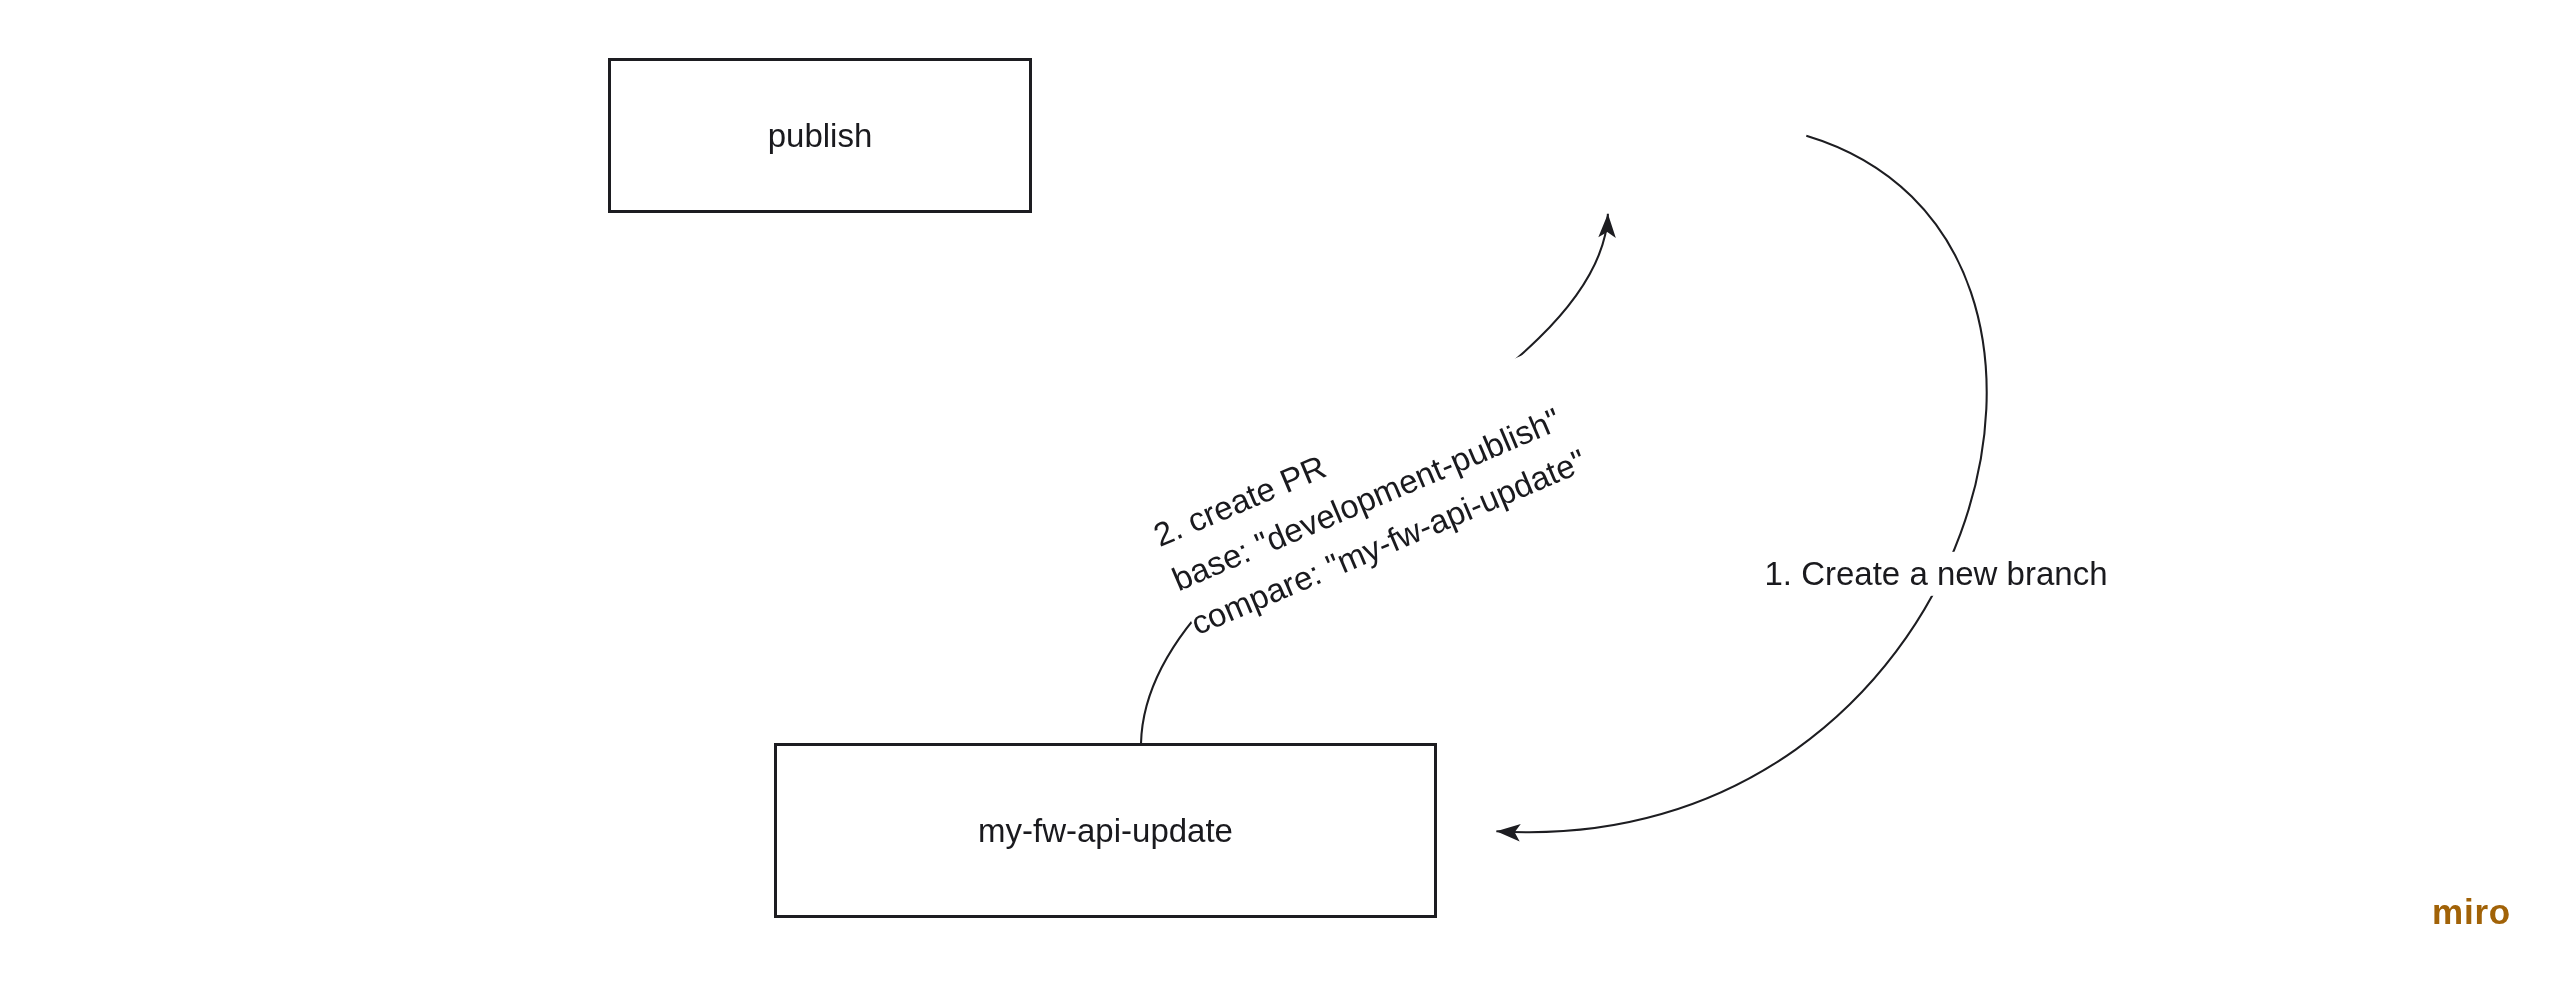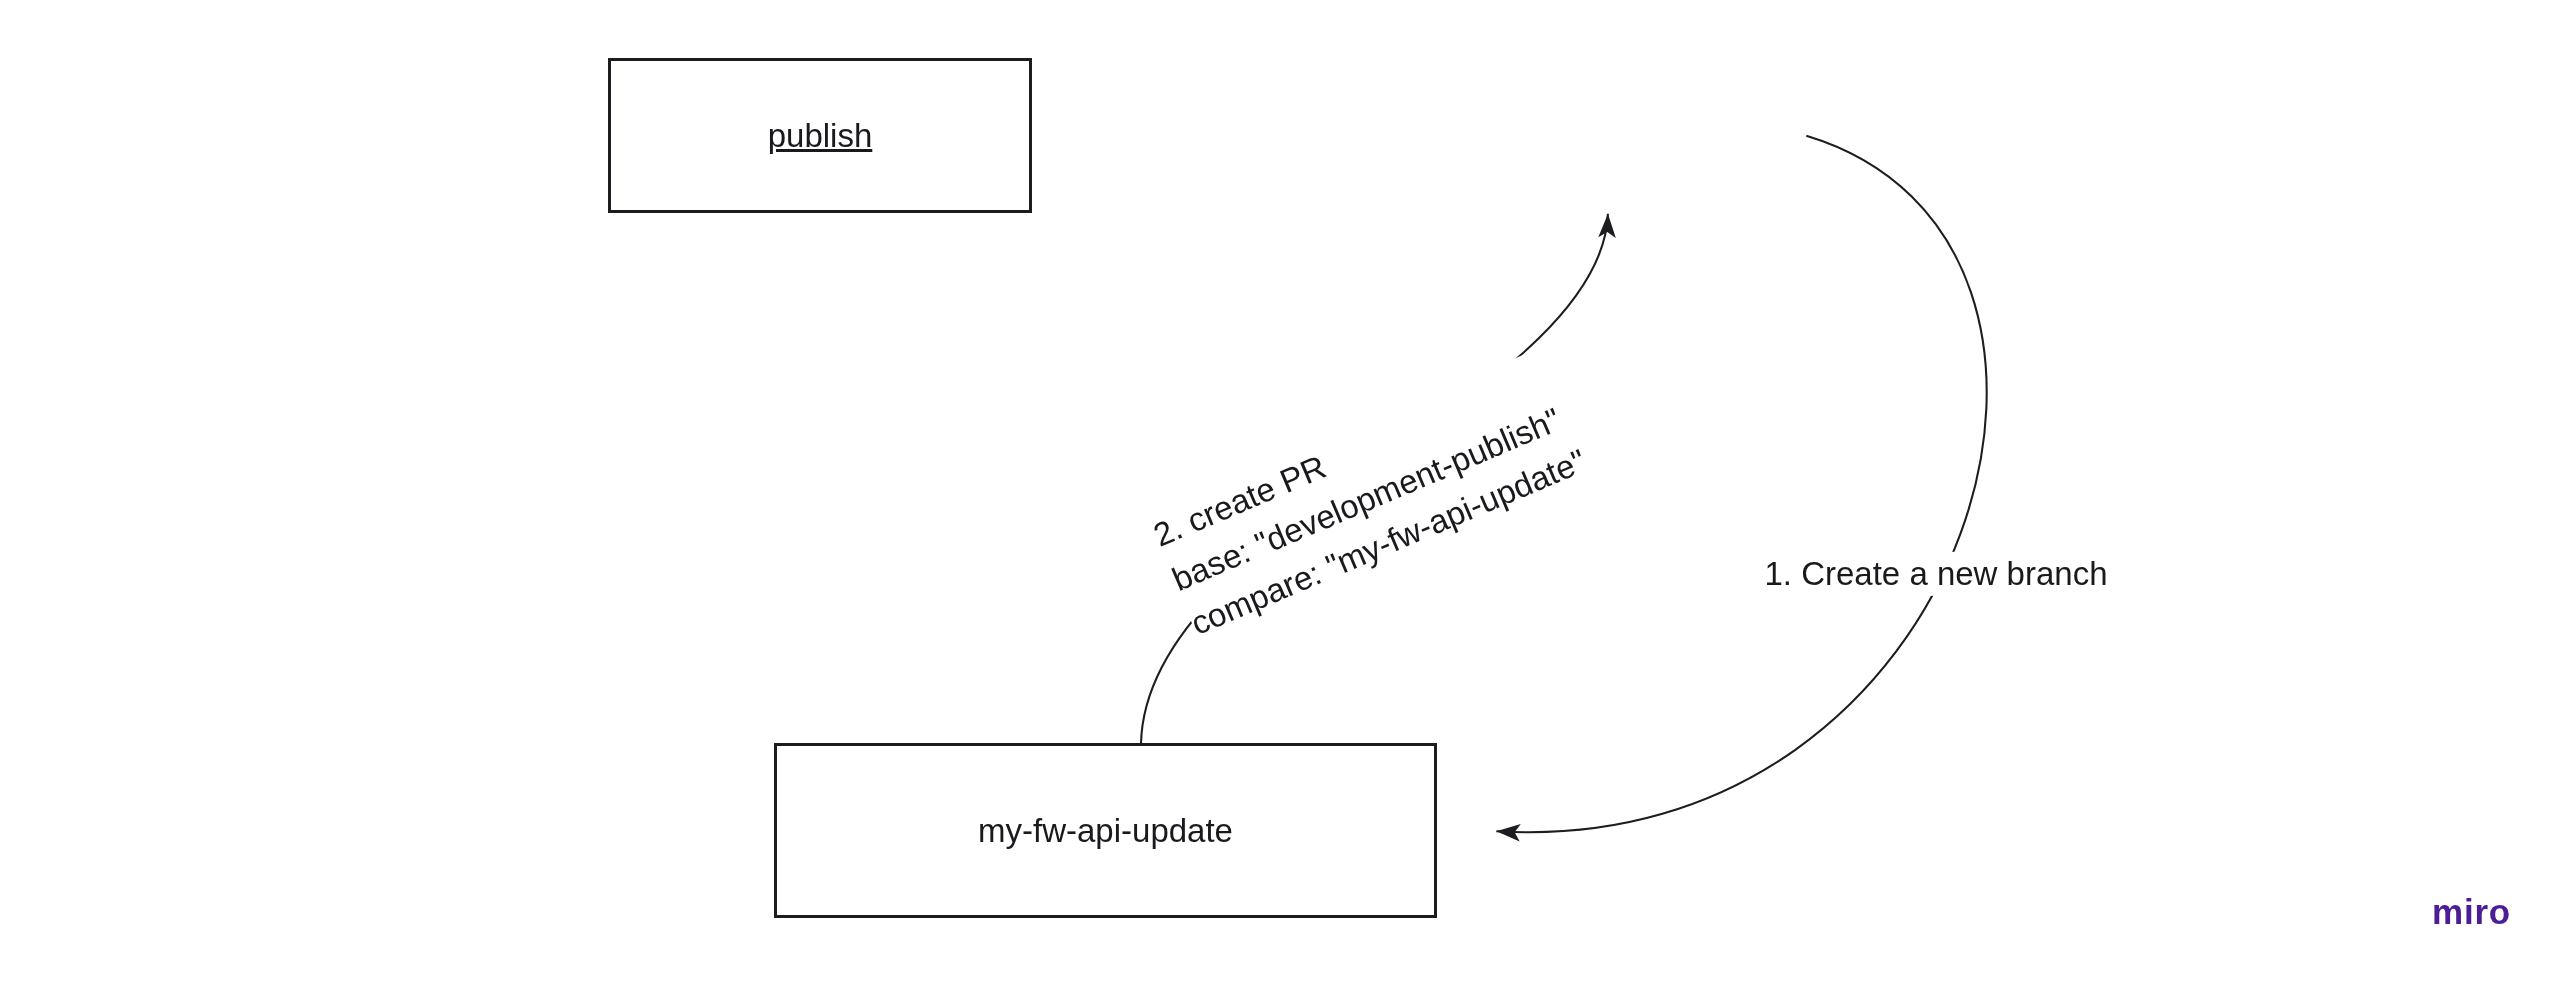--- a/index.html
+++ b/index.html
@@ -36,21 +36,21 @@
     display:flex;
     flex-direction:column;
     align-items:center;
     justify-content:center;
     text-align:center;
     color:#1a1a1e;
     font-size:33px;
     line-height:41px;
     white-space:nowrap;
   }
-  .shape-publish{left:608px;top:58px;width:424px;height:155px;text-decoration:underline;}
+  .shape-publish{left:608px;top:58px;width:424px;height:155px;}
   .shape-dev-publish{left:1409px;top:58px;width:398px;height:155px;}
   .shape-my-fw{left:774px;top:743px;width:663px;height:175px;}
   .conn-label{
     position:absolute;
     background:#ffffff;
     color:#1a1a1e;
     font-size:33px;
     white-space:nowrap;
   }
   .conn-label-1{
@@ -66,21 +66,21 @@
     line-height:48px;
     text-align:left;
     padding:0;
   }
   .watermark{
     position:absolute;
     left:2432px;top:892px;
     font-size:35px;
     font-weight:bold;
     letter-spacing:0.8px;
-    color:#4c1d95;
+    color:#a16207;
   }
 </style>
 </head>
 <body>
 
 <div class="canvas">
 
   <svg class="wires" viewBox="0 0 3233 1237" width="2576" height="986">
 
     <path class="wire" d="M 2267 170 C 2700 300, 2480 1080, 1878 1043"></path>

